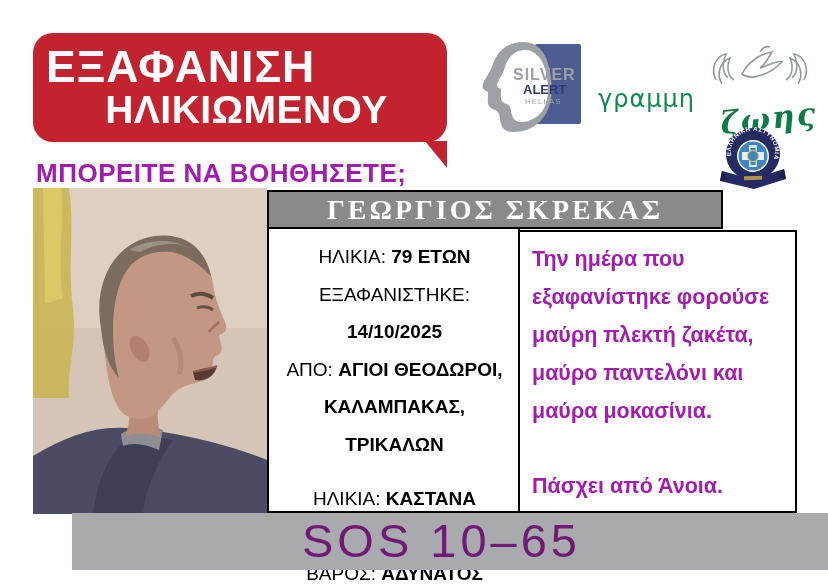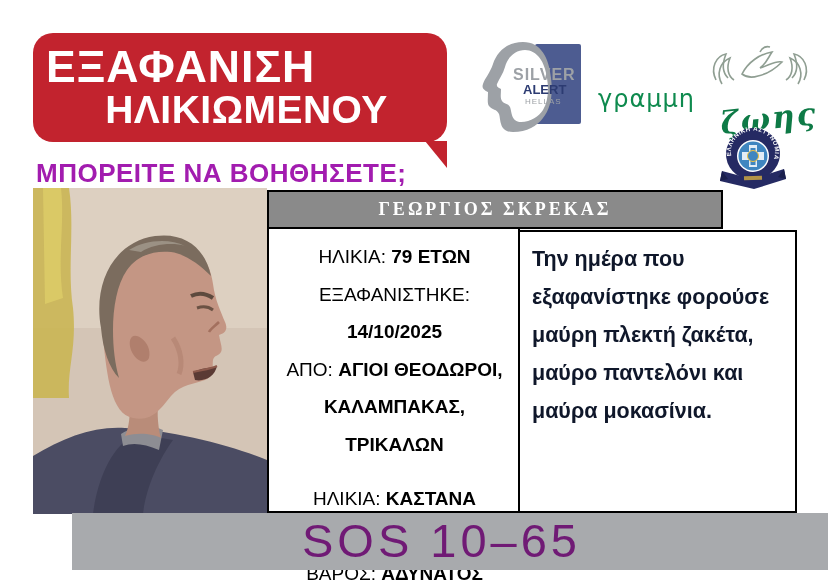--- a/index.html
+++ b/index.html
@@ -41,35 +41,35 @@
   .police-emblem { position:absolute; left:708px; top:127px; width:90px; height:64px; }
   
   .photo {
     position:absolute; left:33px; top:188px; width:234px; height:326px;
   }
   .name-header {
     position:absolute; left:267px; top:190px; width:456px; height:39px;
     background:#8a8a8a; border:2px solid #000;
     display:flex; align-items:center; justify-content:center;
     color:#fff; font-family:"Liberation Serif", serif; font-weight:bold;
-    font-size:18px; letter-spacing:3px;
+    font-size:28px; letter-spacing:3px;
   }
   .left-col {
     position:absolute; left:267px; top:229px; width:253px; height:284px;
     background:#fff; border:2px solid #000; border-top:0;
     padding:9px 8px 0 10px; font-size:19px; color:#000;text-align:center;
   }
   .info-line { line-height:37.5px; }
   .info-line .lbl { font-weight:normal; }
   .info-line .val { font-weight:bold; }
   .gap-before { margin-top:17px; }
   .right-col {
     position:absolute; left:518px; top:230px; width:279px; height:283px;
     background:#fff; border:2px solid #000;
-    padding:8px 10px 0 12px; font-size:21.5px; font-weight:bold; color:#0f172a;
+    padding:8px 10px 0 12px; font-size:21.5px; font-weight:bold; color:#a21caf;
     line-height:38px;
   }
   .right-col .p2 { margin-top:37px; }
   
   .sos-bar {
     position:absolute; left:33px; top:513px; width:767px; height:57px;
     background:#a8aaad; color:#701a75; font-weight:normal; font-size:47px;
     letter-spacing:4px; line-height:56px; padding-left:230px;margin-left:39px;
   }
 </style>
@@ -191,17 +191,18 @@
       <span class="val">1,75 μ.</span>
     </div>
     <div class="info-line">
       <span class="lbl">ΒΑΡΟΣ:</span>
       <span class="val">ΑΔΥΝΑΤΟΣ</span>
     </div>
   </div>
 
   <div class="right-col">
     <div class="p1">Την ημέρα που εξαφανίστηκε φορούσε μαύρη πλεκτή ζακέτα, μαύρο παντελόνι και μαύρα μοκασίνια.</div>
+    <div class="p2">Πάσχει από Άνοια.</div>
   </div>
 
   <div class="sos-bar">SOS 10–65</div>
 
 </div>
 
 </body></html>

